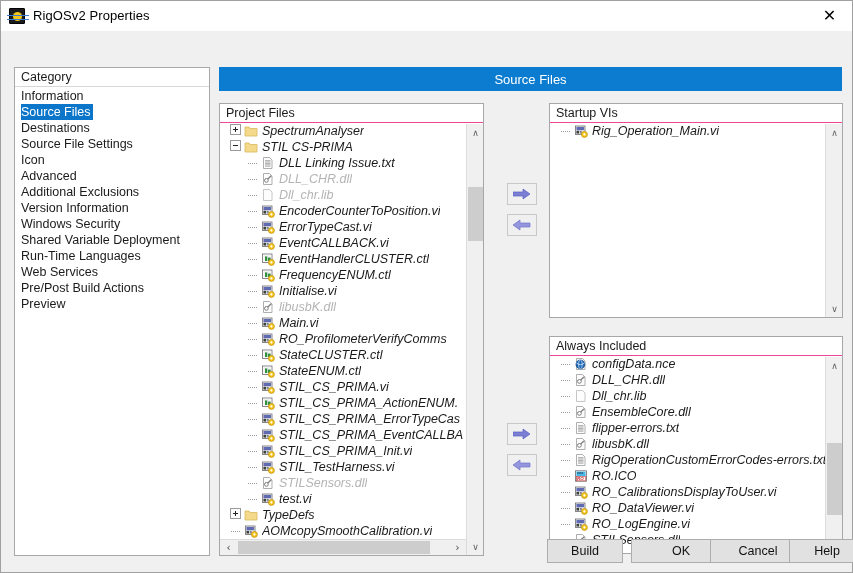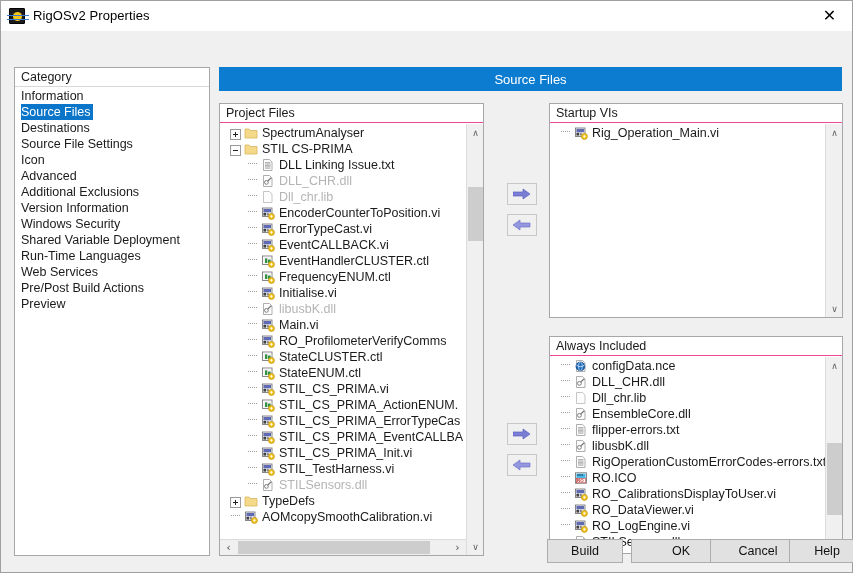--- a/index.html
+++ b/index.html
@@ -156,25 +156,26 @@
   #startup-panel { left: 548px; top: 72px; width: 294px; height: 215px; }
   #startup-panel .panel-body { right: 17px; }
 
   #always-panel { left: 548px; top: 305px; width: 294px; height: 218px; }
   #always-panel .panel-body { right: 17px; }
 
   
   .row {
     height: 16px;
     display: flex;
-    align-items: flex-end;
+    align-items: flex-start;
     font-size: 12.5px;
     color: #1a1a1a;
     white-space: nowrap;
     position: relative;
+    font-style: italic;
   }
   .row.dim { color: #b4b4b4; }
   .indent { flex: 0 0 auto; height: 16px; }
   .expander {
     flex: 0 0 11px;
     width: 11px; height: 11px;
     border: 1px solid #9a9a9a;
     background: #fdfdfd;
     position: relative;
     margin-right: 3px;
@@ -640,20 +641,35 @@
             <span class="ico">
               <svg width="14" height="14" viewBox="0 0 14 14">
                 <path d="M2.5 1.5 h6 l2.5 2.5 V12.5 h-8.5 Z" fill="#fdfdfd" stroke="#9a9a9a" stroke-width="0.8"></path>
                 <circle cx="5.4" cy="8.4" r="1.9" fill="none" stroke="#7d7d7d" stroke-width="1"></circle>
                 <line x1="6.7" y1="7.1" x2="10.3" y2="3.8" stroke="#7d7d7d" stroke-width="1.3"></line>
               </svg>
             </span>
             <span class="label">STILSensors.dll</span>
           </div>
           <div class="row">
+            <span class="indent" style="width: 27px;"></span>
+            <span class="dots"></span>
+            <span class="ico">
+              <svg width="14" height="14" viewBox="0 0 14 14">
+                <rect x="1.5" y="2" width="9.5" height="8.5" fill="#ffffff" stroke="#6a6a6a" stroke-width="0.8"></rect>
+                <rect x="2.4" y="2.9" width="7.7" height="3.4" fill="#5f6ab0"></rect>
+                <rect x="2.4" y="6.8" width="2.6" height="2.8" fill="#3e3e3e"></rect>
+                <rect x="5.6" y="6.8" width="2.2" height="2.8" fill="#888888"></rect>
+                <circle cx="10.4" cy="10.4" r="3" fill="#f7c51e" stroke="#b88f08" stroke-width="0.7"></circle>
+                <circle cx="10.4" cy="10.4" r="1.1" fill="#ffffff"></circle>
+              </svg>
+            </span>
+            <span class="label">test.vi</span>
+          </div>
+          <div class="row">
             <span class="indent" style="width: 10px;"></span>
             <span class="expander plus"></span>
             <span class="ico">
               <svg width="14" height="14" viewBox="0 0 14 14">
                 <path d="M1 3 h4 l1.2 1.5 H13 V12 H1 Z" fill="#f5d98b" stroke="#d8b75c" stroke-width="0.8"></path>
               </svg>
             </span>
             <span class="label">TypeDefs</span>
           </div>
           <div class="row">

